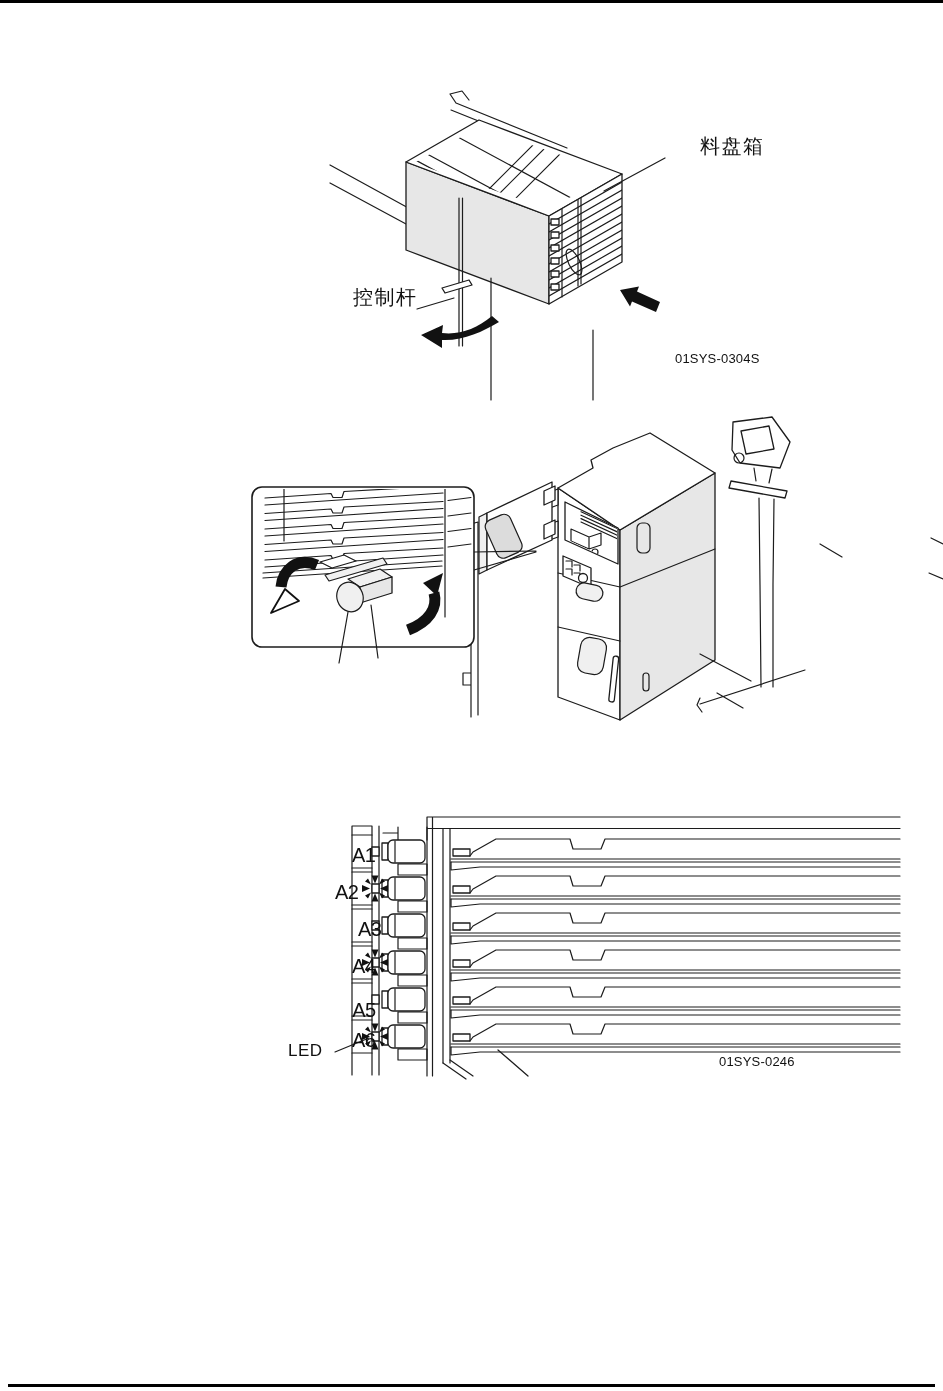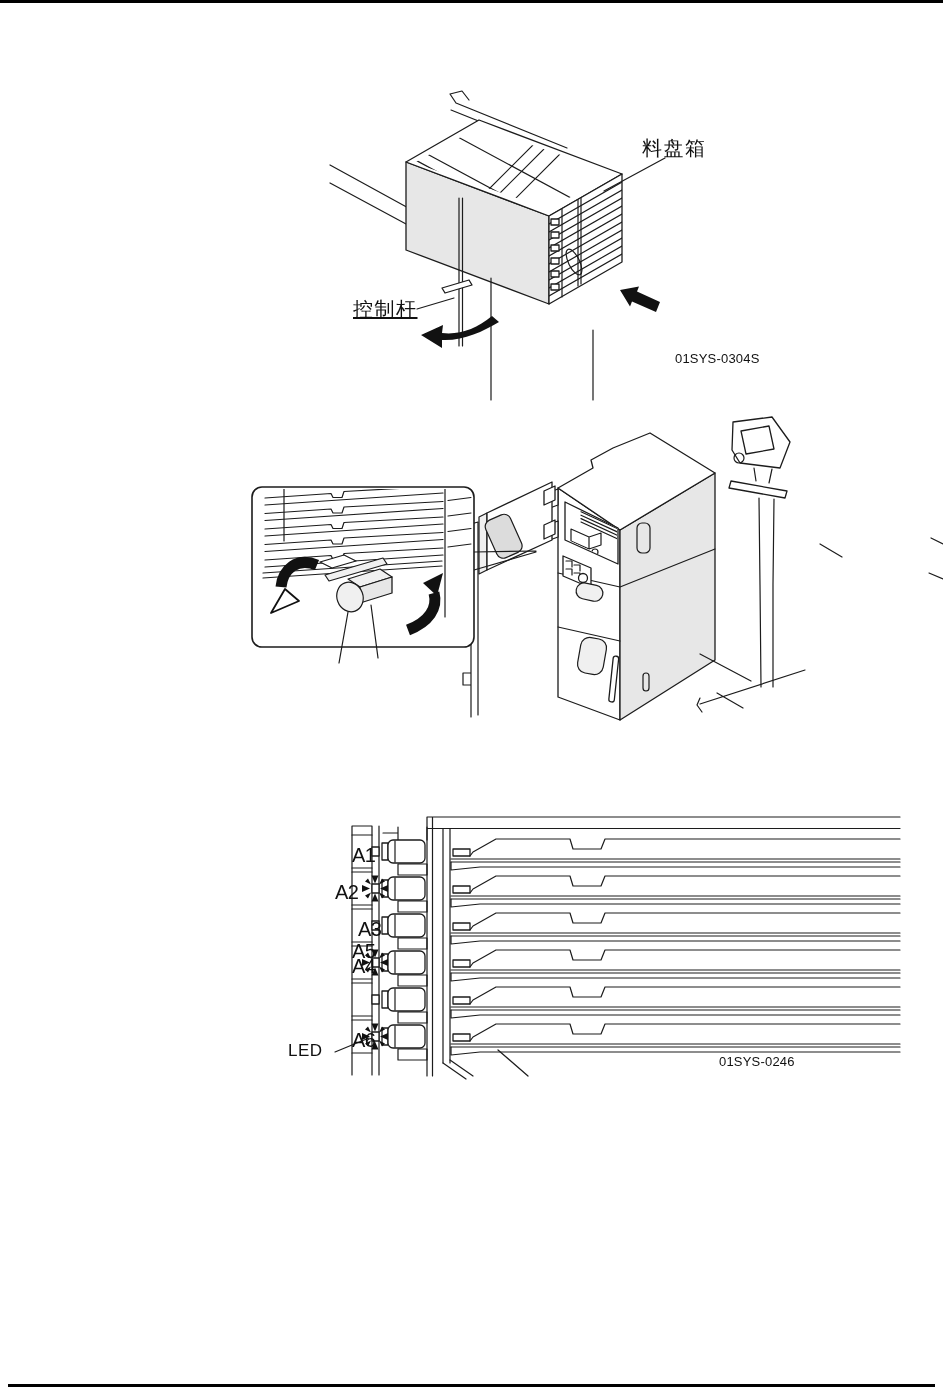--- a/index.html
+++ b/index.html
@@ -65,22 +65,22 @@
       <path d="M 139,120 V 268 M 142.5,120 V 268 M 171,200 V 322 M 273,252 V 322"></path>
     </g>
     <polygon class="fw" points="122,210 149,202 152,207 125,215"></polygon>
     <g class="ln">
       <path d="M 345,80 L 284,113 M 97,231 L 134,220"></path>
     </g>
     <path class="fk" d="M 172,238 C 156,251 140,257 122,255 L 123,247 L 101,257 L 122,270 L 122,262
              C 143,263 162,254 179,244 Z"></path>
     <path class="fk" d="M 300,212 L 319,208.5 L 317,213.5 L 340,224 L 336,234 L 312,223.5 L 310,228.5 Z"></path>
   </svg>
-  <div class="lbl cjk" style="left:642px;top:137px;">料盘箱</div>
-  <div class="lbl cjk" style="left:353px;top:298px;text-decoration:underline;">控制杆</div>
+  <div class="lbl cjk" style="left:700px;top:137px;font-family:Liberation Mono, monospace;">料盘箱</div>
+  <div class="lbl cjk" style="left:353px;top:286px;">控制杆</div>
   <div class="lbl cap" style="left:675px;top:352px;">01SYS-0304S</div>
 
   <svg class="fig" style="left:245px;top:405px;" width="700" height="335" viewBox="0 0 700 335">
     <defs>
       <clipPath id="f2comp">
           <polygon points="321,98 372,123 372,158 321,134"></polygon>
         </clipPath>
       <clipPath id="f2inset">
           <rect x="9" y="84" width="218" height="156" rx="9"></rect>
         </clipPath>
@@ -207,19 +207,19 @@
     <use href="#spark" transform="translate(95,75.5)"></use>
     <use href="#spark" transform="translate(95,149.5)"></use>
     <use href="#spark" transform="translate(95,223.5)"></use>
     <path class="ln" d="M 55,239 L 89,225"></path>
     <path class="ln" d="M 163,250 L 186,266 M 170,247 L 193,263 M 218,237 L 248,263"></path>
   </svg>
   <div class="lbl slot" style="left:352px;top:844px;">A1</div>
   <div class="lbl slot" style="left:335px;top:881px;">A2</div>
   <div class="lbl slot" style="left:352px;top:918px;padding-left:6px;">A3</div>
   <div class="lbl slot" style="left:352px;top:955px;">A4</div>
-  <div class="lbl slot" style="left:352px;top:940px;">A5</div>
+  <div class="lbl slot" style="left:352px;top:999px;text-align:center;">A5</div>
   <div class="lbl slot" style="left:352px;top:1029px;">A6</div>
   <div class="lbl led" style="left:288px;top:1042px;">LED</div>
   <div class="lbl cap" style="left:719px;top:1055px;text-align:center;">01SYS-0246</div>
 
   <div class="rule-bottom"></div>
 </div>
 
 </body></html>

